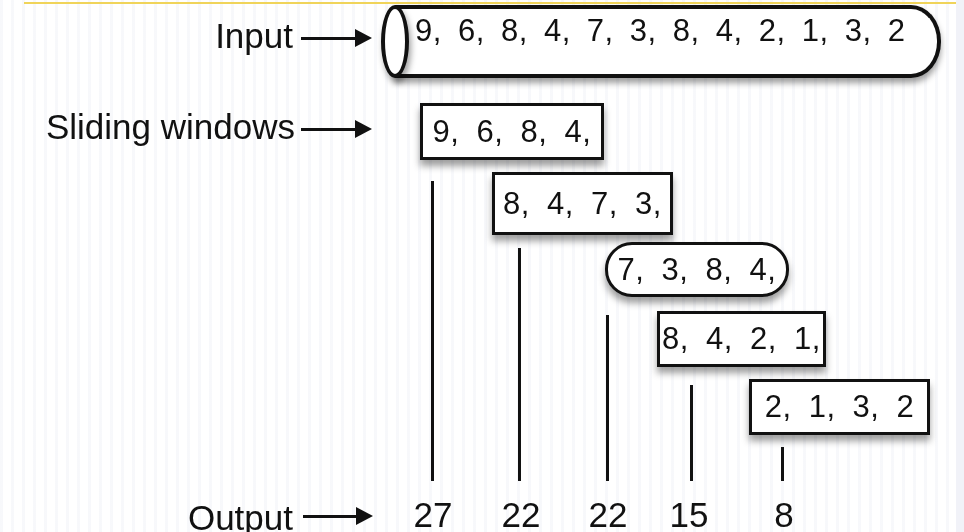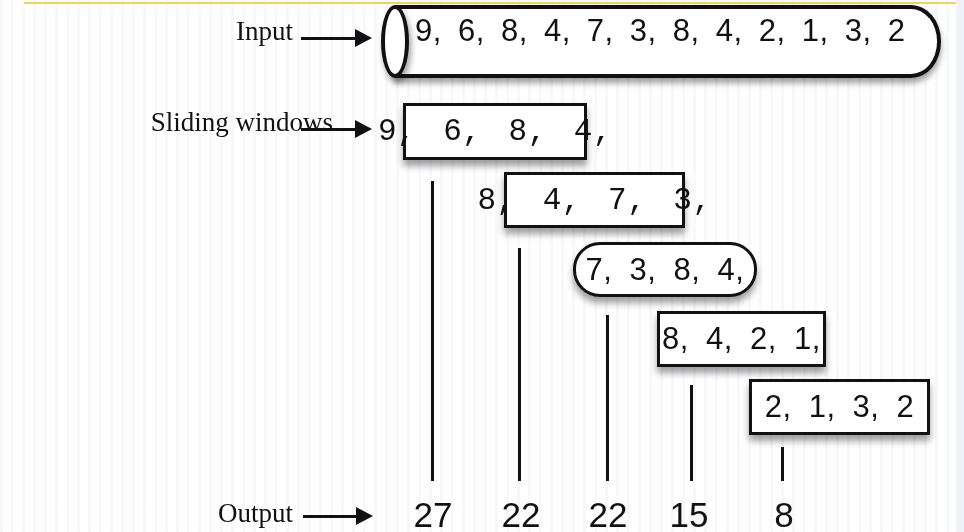--- a/index.html
+++ b/index.html
@@ -25,26 +25,25 @@
   }
   .top-line{
     position:absolute;left:24px;top:2px;width:932px;height:2px;
     background:var(--top-line);
   }
   .right-strip{
     position:absolute;right:0;top:0;width:8px;height:532px;
     background:var(--right-strip);
   }
   .label{
-    position:absolute;font-size:27px;line-height:1.1;color:var(--ink);
+    position:absolute;font-size:35px;line-height:1.1;color:var(--ink);
     white-space:nowrap;
-    font-family:Liberation Serif, serif;
   }
   .input-label{right:671px;top:17px;}
-  .sliding-label{right:631px;top:108px;}
+  .sliding-label{right:669px;top:108px;}
   .output-label{right:671px;top:499px;}
 
   .arrow{position:absolute;height:3px;background:var(--ink);}
   .arrow::after{
     content:"";position:absolute;right:-16px;top:-8px;
     border-left:17px solid var(--ink);
     border-top:9.5px solid transparent;
     border-bottom:9.5px solid transparent;
   }
   .arrow-input{left:301px;top:37px;width:55px;}
@@ -73,23 +72,23 @@
   }
 
   
   .wbox{
     position:absolute;background:#fff;border:3px solid var(--ink);
     box-shadow:0 6px 7px var(--shadow);
     display:flex;align-items:center;justify-content:center;
     font-size:31px;letter-spacing:0.5px;word-spacing:8px;
     box-sizing:border-box;white-space:nowrap;
   }
-  .w1{left:403px;top:103px;width:184px;height:57px;font-family:Liberation Mono, monospace;}
-  .w2{left:504px;top:172px;width:181px;height:56px;font-family:Liberation Mono, monospace;}
-  .w3{left:573px;top:242px;width:184px;height:55px;border-radius:27px;}
+  .w1{left:420px;top:103px;width:184px;height:57px;}
+  .w2{left:492px;top:172px;width:181px;height:63px;}
+  .w3{left:605px;top:242px;width:184px;height:55px;border-radius:27px;}
   .w4{left:657px;top:311px;width:169px;height:56px;}
   .w5{left:749px;top:379px;width:181px;height:56px;}
 
   
   .vline{position:absolute;width:3px;background:var(--ink);}
   .l1{left:431px;top:181px;height:300px;}
   .l2{left:518px;top:248px;height:233px;}
   .l3{left:606px;top:315px;height:166px;}
   .l4{left:690px;top:385px;height:96px;}
   .l5{left:781px;top:447px;height:34px;}

